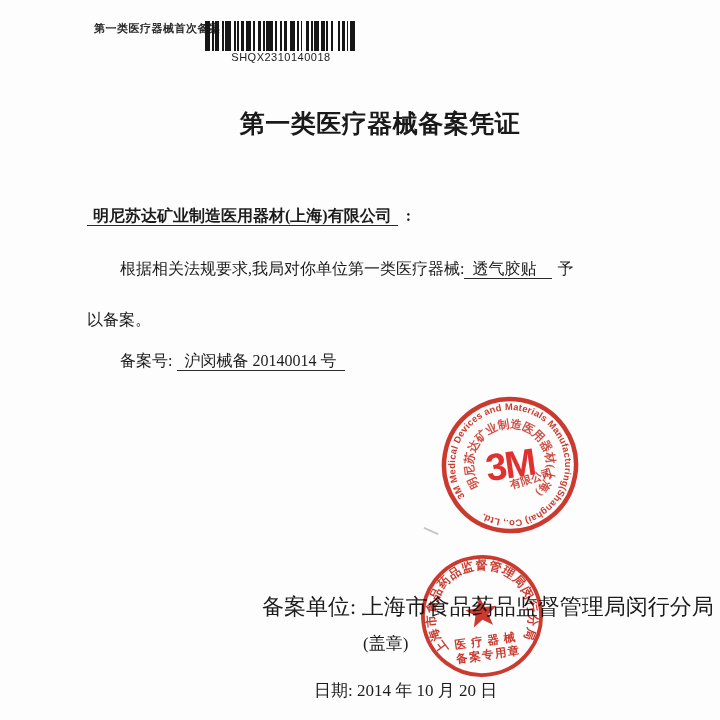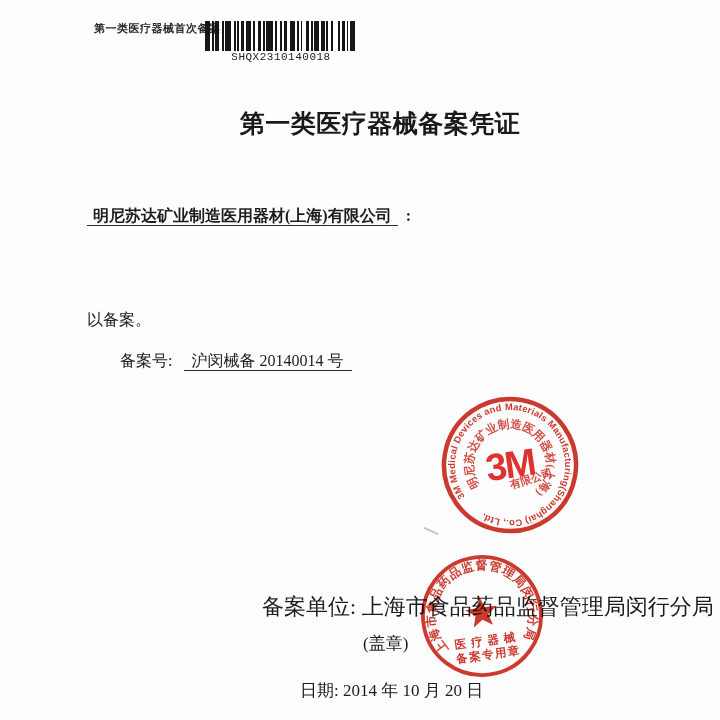--- a/index.html
+++ b/index.html
@@ -10,41 +10,41 @@
     color:#1c1c1c;
   }
   .abs{position:absolute;white-space:nowrap;}
 
   .header-label{left:94px;top:21px;font-size:11px;font-weight:bold;letter-spacing:.5px;color:#2a2a2a;}
 
   .barcode-wrap{left:205px;top:21px;width:152px;}
   .barcode-bars{display:flex;width:152px;height:30px;align-items:stretch;}
   .barcode-bars .b{background:#161616;}
   .barcode-bars .g{background:transparent;}
-  .barcode-number{width:152px;text-align:center;font-family:Liberation Mono, monospace;
+  .barcode-number{width:152px;text-align:center;font-family:Liberation Sans, sans-serif;
     font-size:11px;letter-spacing:.5px;color:#222;margin-top:0px;}
 
   .doc-title{left:0;top:107px;width:720px;text-align:center;font-size:25px;font-weight:bold;
     letter-spacing:.5px;transform:translateX(20px);color:#1a1a1a;}
 
   .salutation{left:87px;top:206px;font-size:16px;font-weight:bold;}
   .u{border-bottom:1.6px solid #2a2a2a;padding:0 6px 1px 6px;margin-top:36px;}
   .salutation .colon{margin-left:8px;}
 
   .para-line1{left:120px;top:259px;font-size:16px;}
   .para-line1 .u-device{border-bottom:1.6px solid #2a2a2a;padding:0 16px 1px 8px;}
   .para-line1 .tail{margin-left:5px;}
   .para-line2{left:87px;top:301px;font-size:16px;margin-top:9px;}
 
   .record-line{left:120px;top:351px;font-size:16px;}
-  .record-line .u-rec{border-bottom:1.6px solid #2a2a2a;padding:0 9px 1px 7px;margin-left:12px;}
+  .record-line .u-rec{border-bottom:1.6px solid #2a2a2a;padding:0 9px 1px 7px;margin-left:5px;}
 
   .filing-line{left:262px;top:592px;font-size:22px;}
   .seal-hint{left:363px;top:632px;font-size:17px;}
-  .date-line{left:300px;top:679px;font-size:17px;}
+  .date-line{left:314px;top:679px;font-size:17px;}
 
   .stamp{position:absolute;mix-blend-mode:multiply;opacity:.92;}
   .stamp-3m{left:435px;top:390px;width:150px;height:150px;}
   .stamp-gov{left:415px;top:549px;width:134px;height:134px;}
 
   .scan-artifact{position:absolute;left:423px;top:530px;width:16px;height:2px;
     background:#9a9a9a;opacity:.55;transform:rotate(24deg);border-radius:2px;}
 
   svg text{font-family:"Liberation Serif","DejaVu Serif",serif;}
   svg .latin{font-family:"Liberation Sans","DejaVu Sans",sans-serif;}
@@ -119,20 +119,23 @@
       </div>
     <div class="barcode-number">SHQX2310140018</div>
   </div>
 
   <div class="abs doc-title">第一类医疗器械备案凭证</div>
 
   <div class="abs salutation">
     <span class="u">明尼苏达矿业制造医用器材(上海)有限公司</span><span class="colon">:</span>
   </div>
 
+  <div class="abs para-line1">
+    <span>根据相关法规要求,我局对你单位第一类医疗器械:</span><span class="u-device">透气胶贴</span><span class="tail">予</span>
+  </div>
   <div class="abs para-line2">以备案。</div>
 
   <div class="abs record-line">
     <span>备案号:</span><span class="u-rec">沪闵械备 20140014 号</span>
   </div>
 
   <div class="abs filing-line">
     <span>备案单位:</span>
     <span>上海市食品药品监督管理局闵行分局</span>
   </div>

